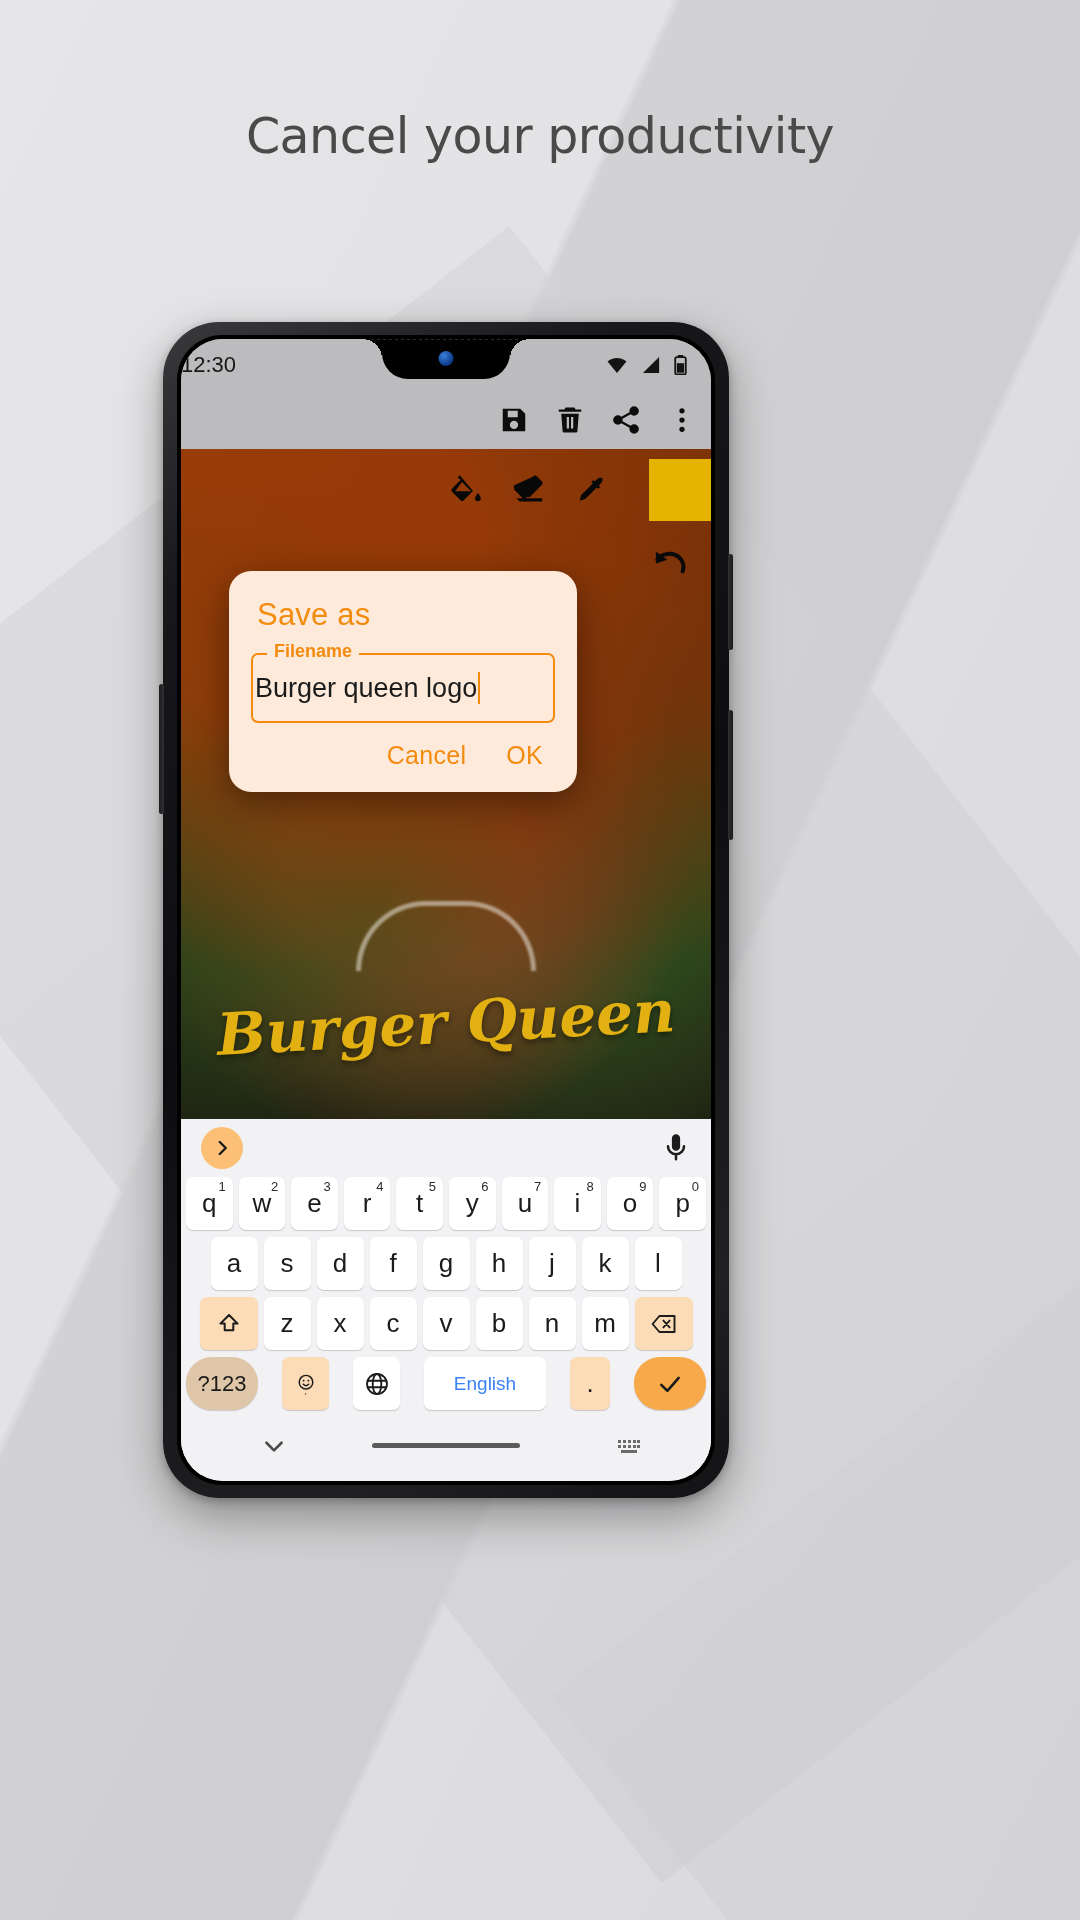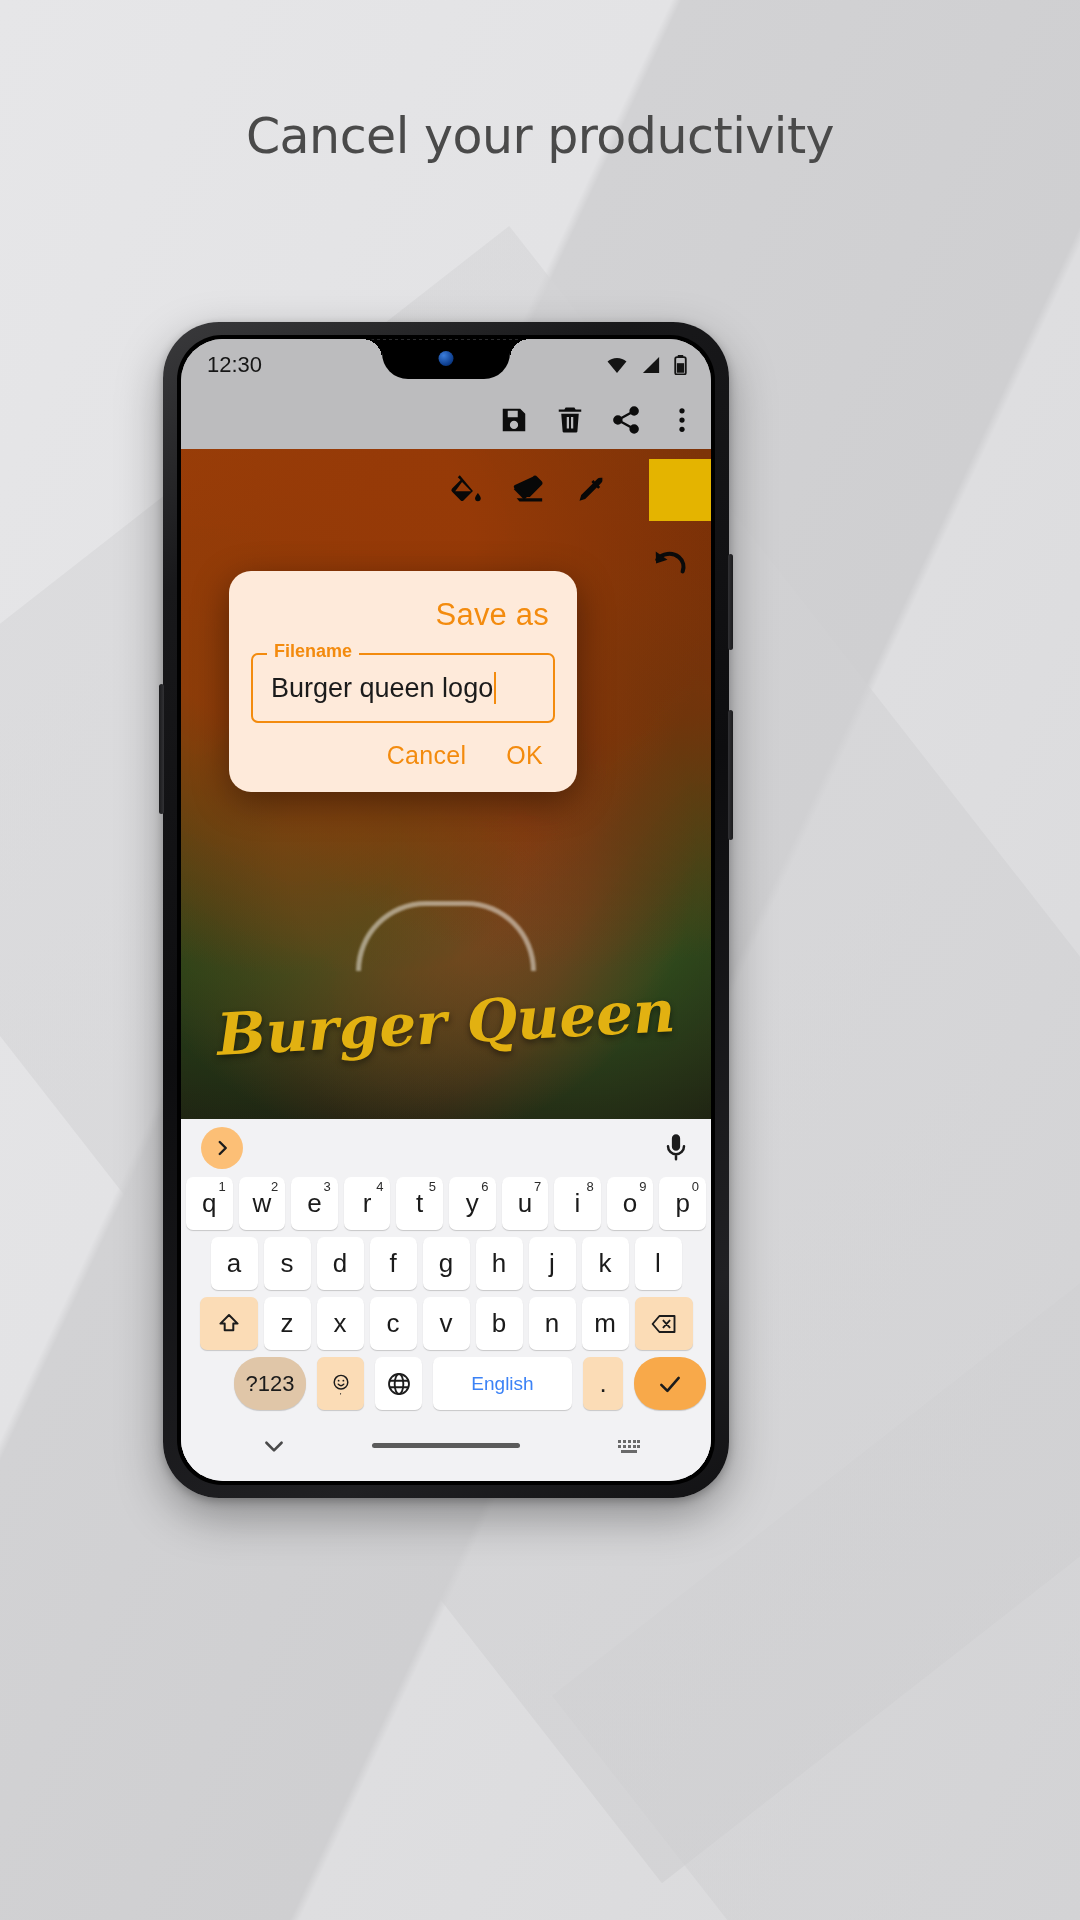--- a/index.html
+++ b/index.html
@@ -61,21 +61,21 @@
   #btn-power { top:232px; height:96px; }
   #btn-vol   { top:388px; height:130px; }
   #btn-left  { position:absolute; left:-4px; top:362px; width:5px; height:130px;
                border-radius:3px; background:linear-gradient(270deg,#313134,#1b1b1d); }
 
   
   #statusbar {
     position:relative; height:52px; background:#bcbcbe; color:#111;
     display:flex; align-items:center; z-index:3;
   }
-  #clock { margin-left:26px; font-size:22px; font-weight:500; color:#161616; }
+  #clock { font-size:22px; font-weight:500; color:#161616; }
   #status-right { margin-left:auto; margin-right:24px; display:flex; align-items:center; gap:13px; }
   .sg { display:block; }
   
   #notch {
     position:absolute; left:50%; transform:translateX(-50%); top:0;
     width:128px; height:40px; background:#000;
     border-radius:0 0 26px 26px; z-index:9;
   }
   #notch:before, #notch:after{
     content:""; position:absolute; top:0; width:20px; height:20px;
@@ -143,26 +143,25 @@
   
   #dialog {
     position:absolute; left:48px; top:122px; width:348px;
     background:#fdeadb; border-radius:22px; z-index:20;
     box-shadow:0 10px 36px rgba(0,0,0,.42);
     padding:26px 0 18px;
   }
   #dlg-title {
     color:#ef8c15; font-size:31px; padding:0 28px 0 28px; margin-bottom:20px;
     letter-spacing:.2px;
-    text-align:right;
   }
   .field-wrap { position:relative; margin:0 22px; }
   .field-box {
     border:2.2px solid #ef8c15; border-radius:7px; height:70px;
-    display:flex; align-items:center; padding:0 18px;
+    display:flex; align-items:center; padding:0 2px;
   }
   .field-legend {
     position:absolute; top:-12px; left:16px; background:#fdeadb; padding:0 7px;
     color:#ef8c15; font-size:18px;font-weight:bold;
   }
   #filename-value { font-size:27px; color:#1b1b1b; }
   #caret {
     display:inline-block; width:2px; height:32px; background:#ef8c15;
     margin-left:1px; vertical-align:-6px;
   }
@@ -209,21 +208,21 @@
   .key.fn { background:#fbdcb6; }
   .key.wide { width:58px; }
   .key.sym { background:#e0c6a8; width:72px; border-radius:26px; font-size:22px; }
   .key.emoji { background:#fbdcb6; width:47px; }
   .key.globe { background:#fff; width:47px; }
   .key.space { background:#fff; flex:1; max-width:196px; font-size:19px; color:#3b82f6; }
   .key.period { background:#fbdcb6; width:40px; }
   .key.enter {
     background:#f8a94a; width:72px; border-radius:26px;
   }
-  #kb-row5 { gap:11px; align-items:center;margin-left:48px; }
+  #kb-row5 { gap:24px; align-items:center; }
   #navbar {
     height:58px; background:#f2f2f4; display:flex; align-items:center;
     position:relative;
   }
   #nav-down { position:absolute; left:80px; top:50%; transform:translateY(-50%); width:26px; height:26px; cursor:pointer;}
   #nav-pill {
     position:absolute; left:50%; transform:translateX(-50%); top:26px;
     width:148px; height:5px; border-radius:3px; background:#5b5b5b;
   }
   #nav-kb { position:absolute; right:70px; top:50%; transform:translateY(-50%); width:24px; height:18px; cursor:pointer;}

